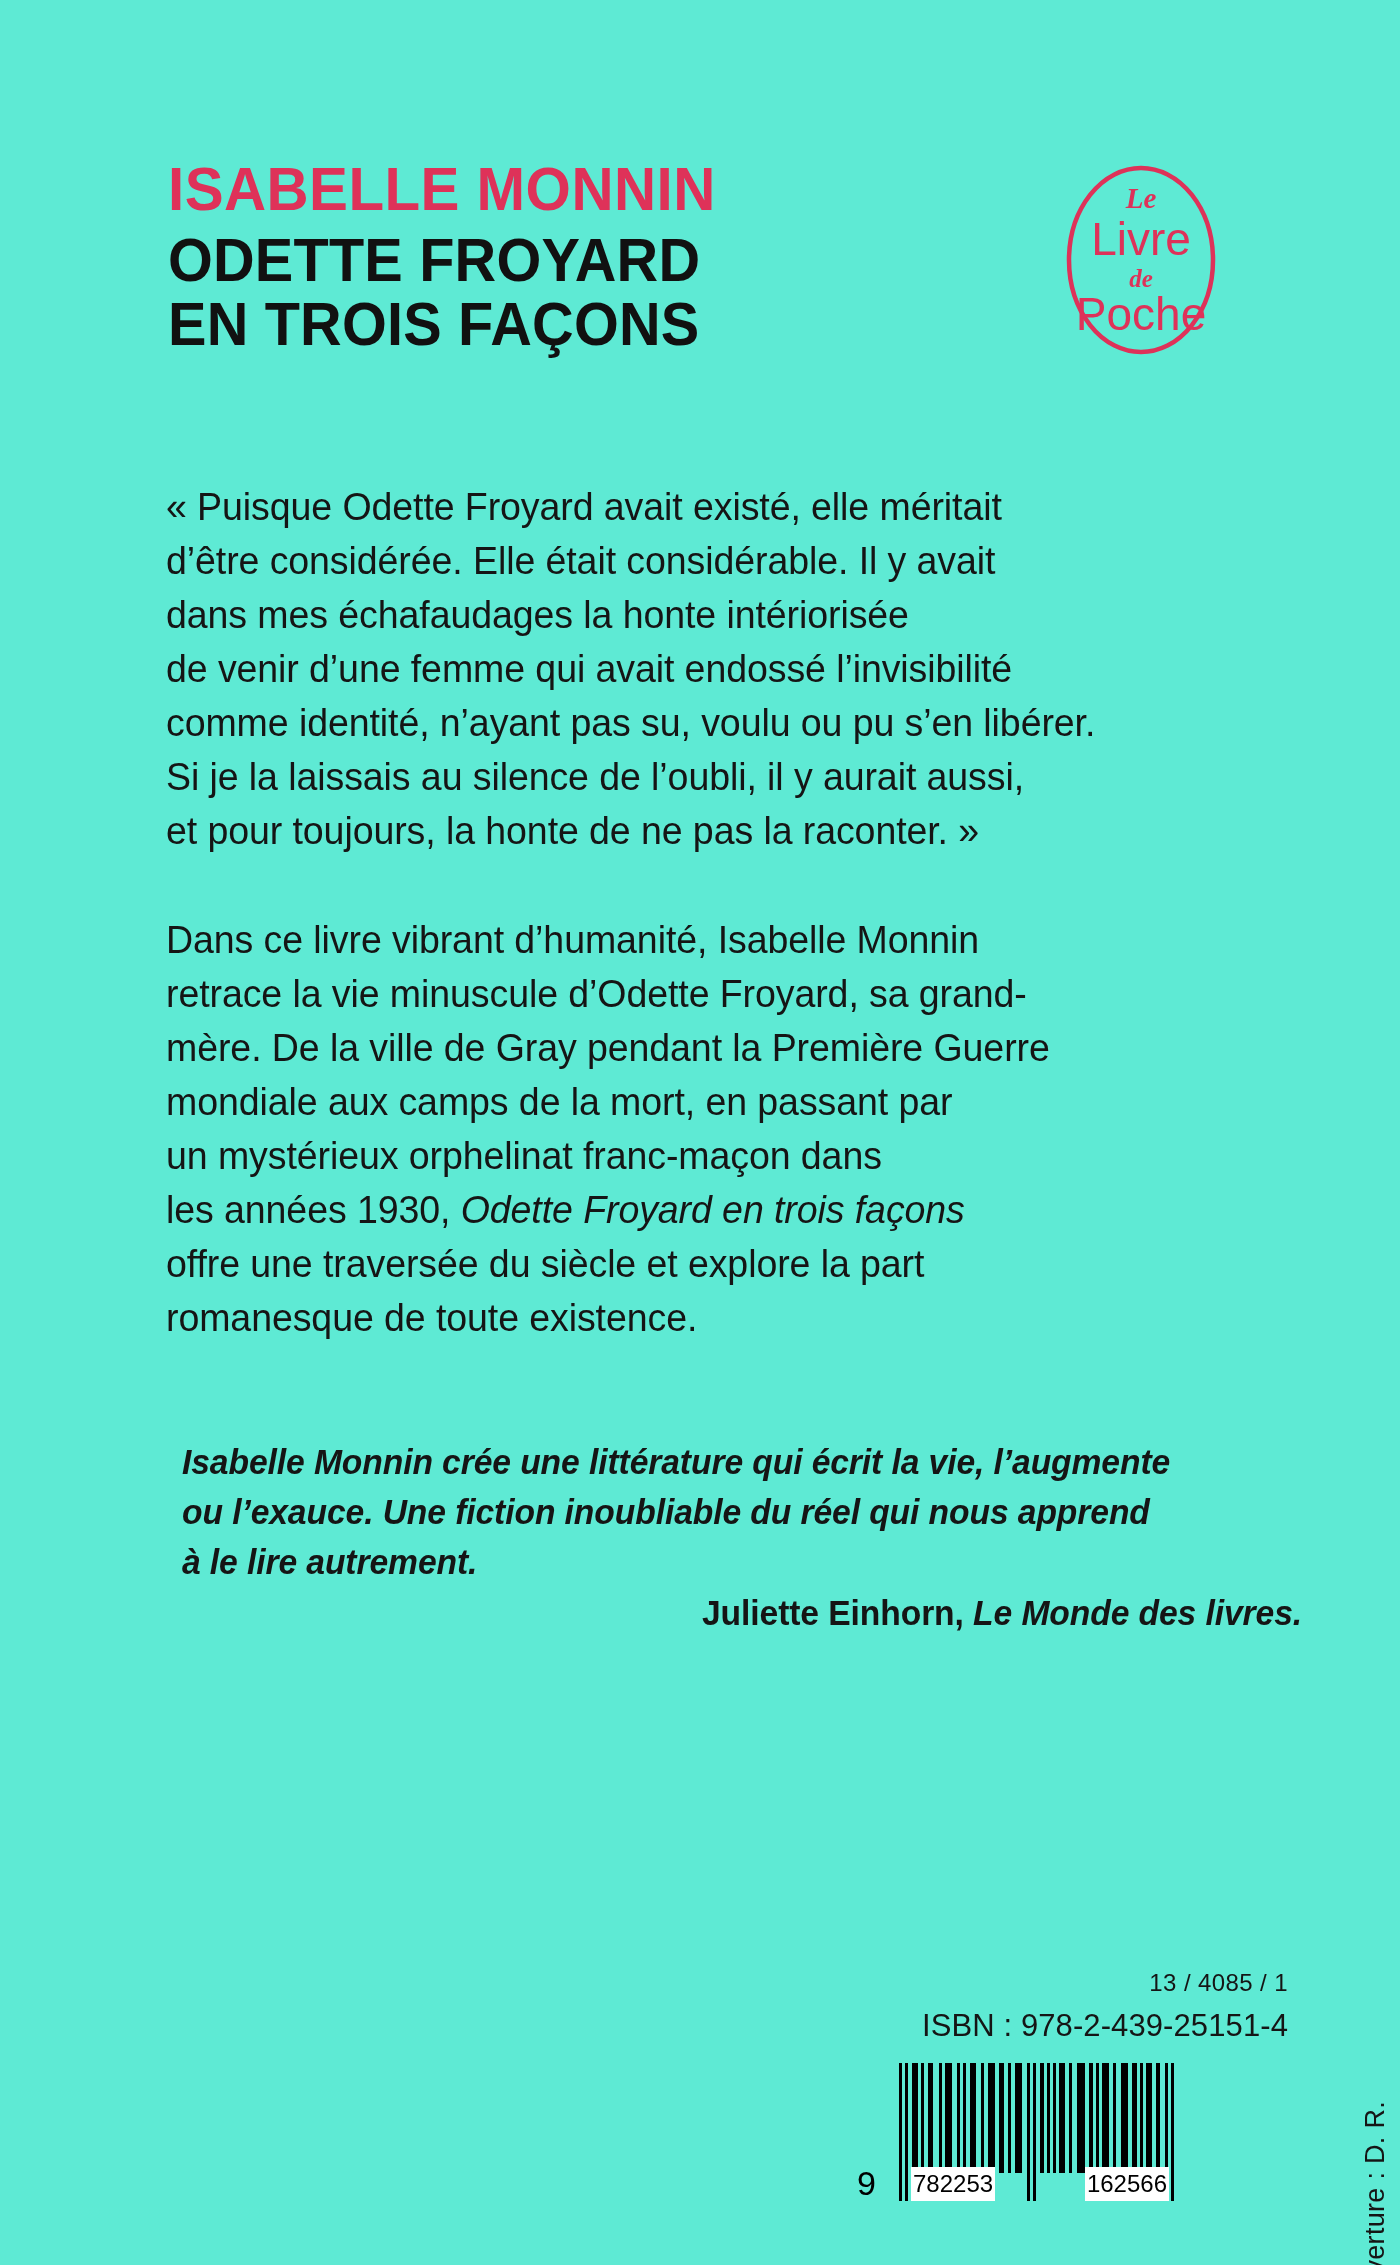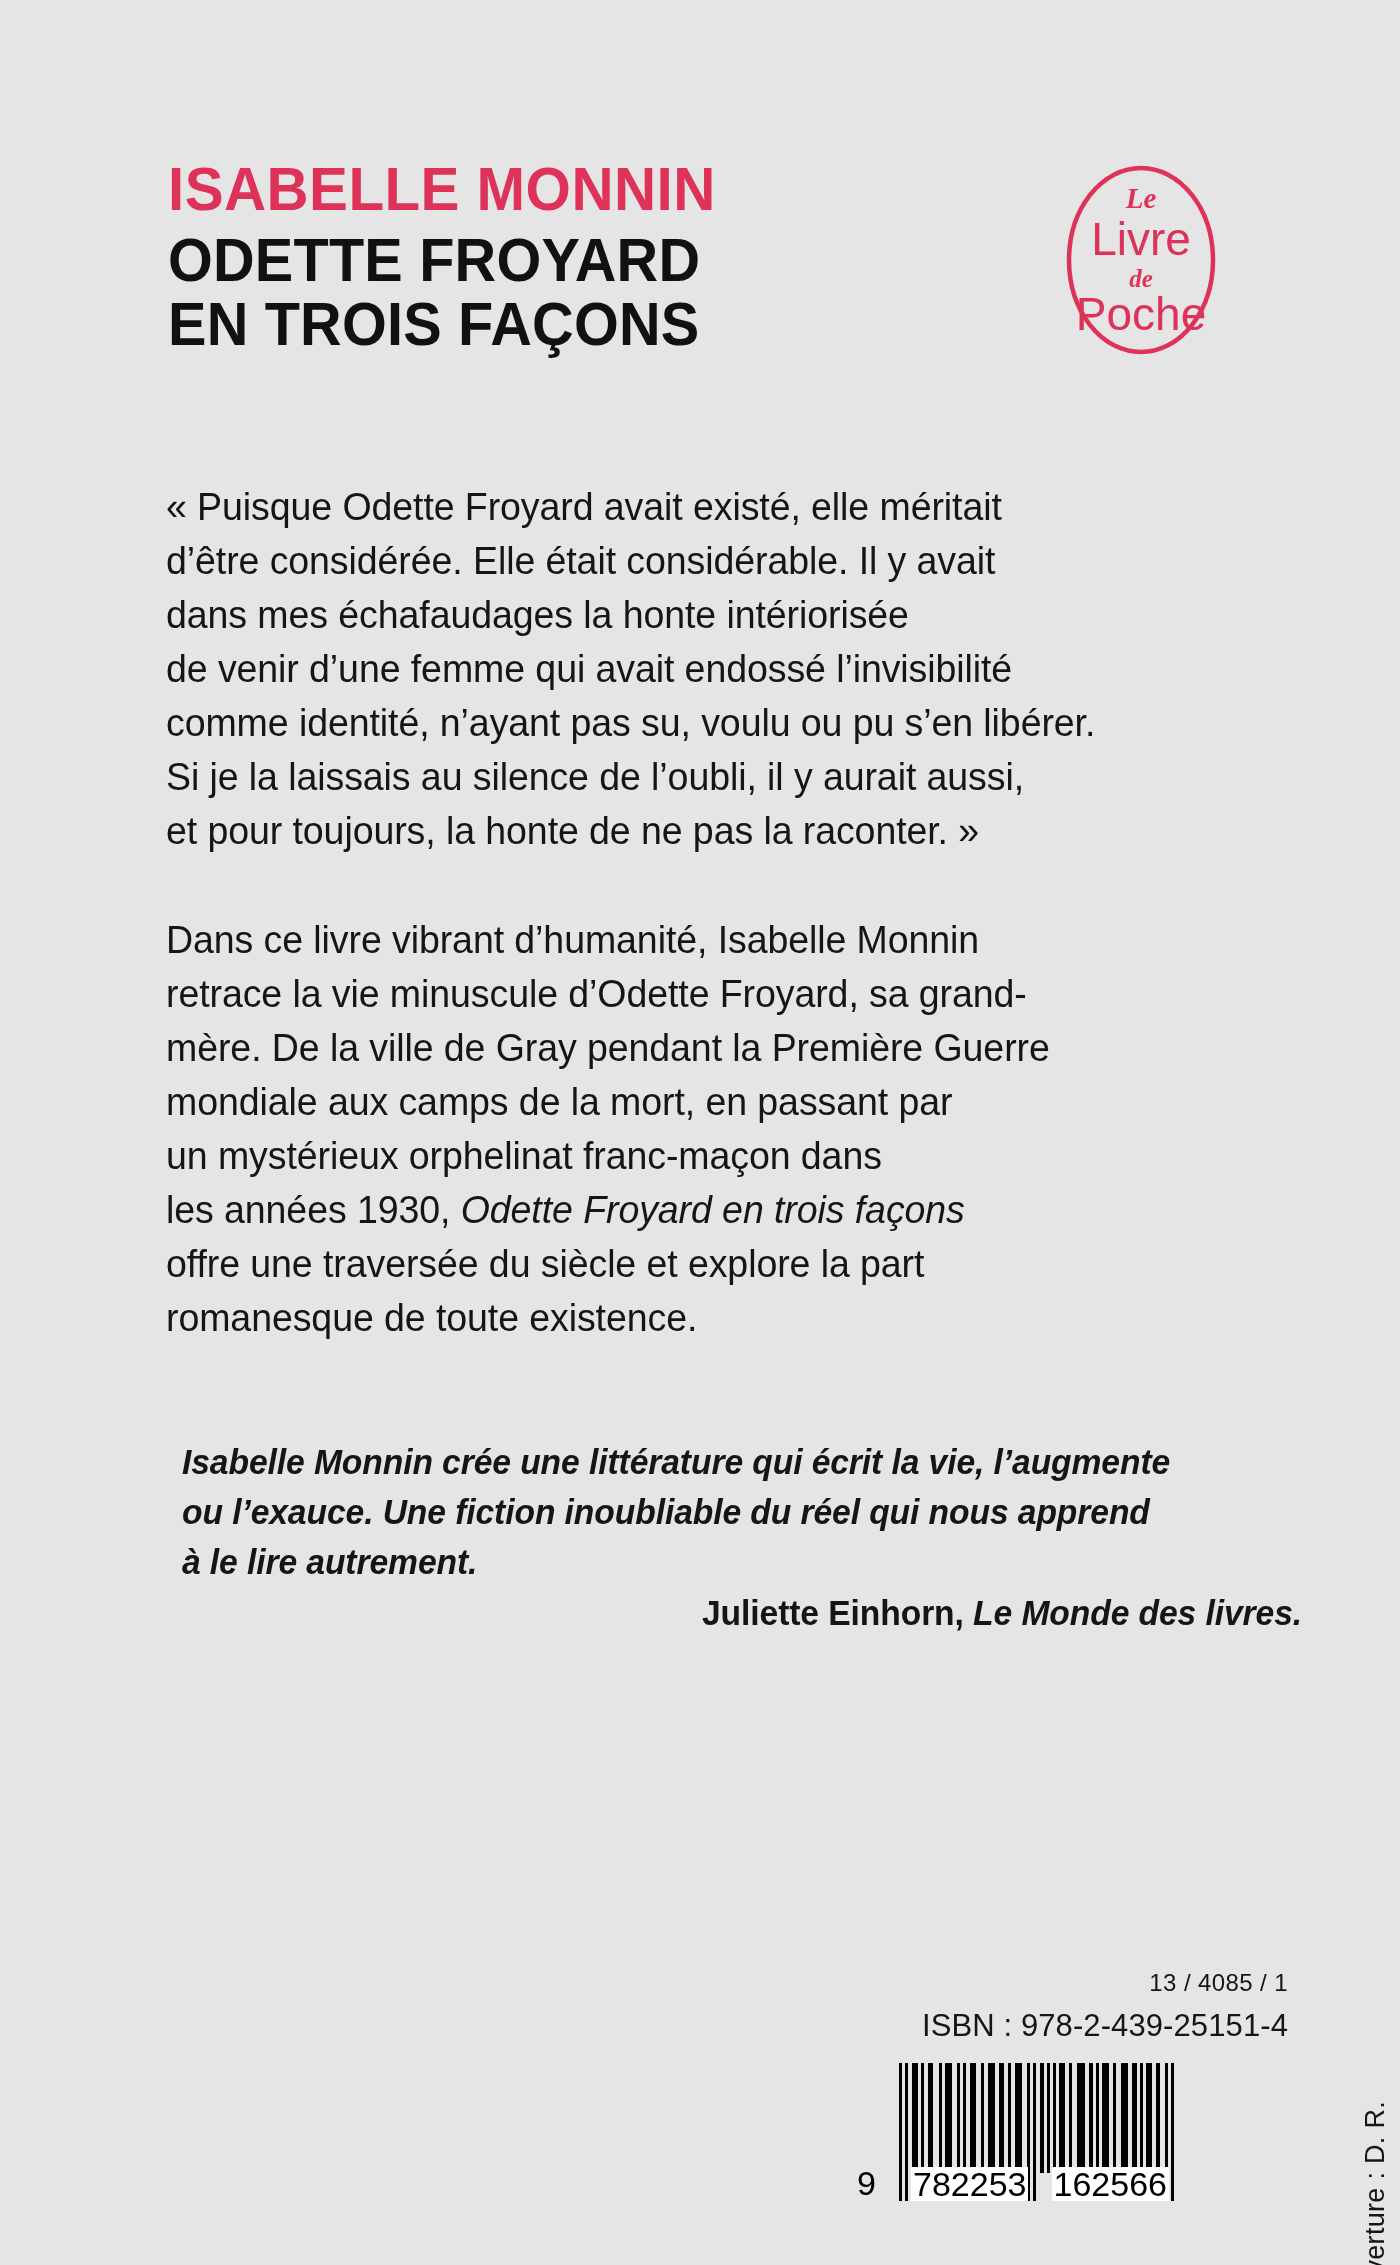--- a/index.html
+++ b/index.html
@@ -14,21 +14,21 @@
     position: relative;
     overflow: hidden;
     font-family: "Liberation Sans", "DejaVu Sans", sans-serif;
     color: #0d0d0d;
     -webkit-font-smoothing: antialiased;
   }
 
   .page {
     position: absolute;
     inset: 0;
-    background: #e5e5e5;
+    background: #5eead4;
   }
 
   
   .header-block {
     position: absolute;
     left: 168px;
     top: 158px;
     width: 720px;
   }
   .author-name {
@@ -173,21 +173,21 @@
     height: 138px;
     display: block;
   }
   .barcode-digits {
     position: absolute;
     left: 14px;
     bottom: 0px;
     width: 258px;
     display: flex;
     justify-content: space-between;
-    font-size: 34px;
+    font-size: 24px;
     line-height: 34px;
     color: #000;
     letter-spacing: 0px;
   }
   .barcode-digits .grp {
     display: flex;
     justify-content: space-between;
     background: #fff;
     padding: 0 2px;
   }

